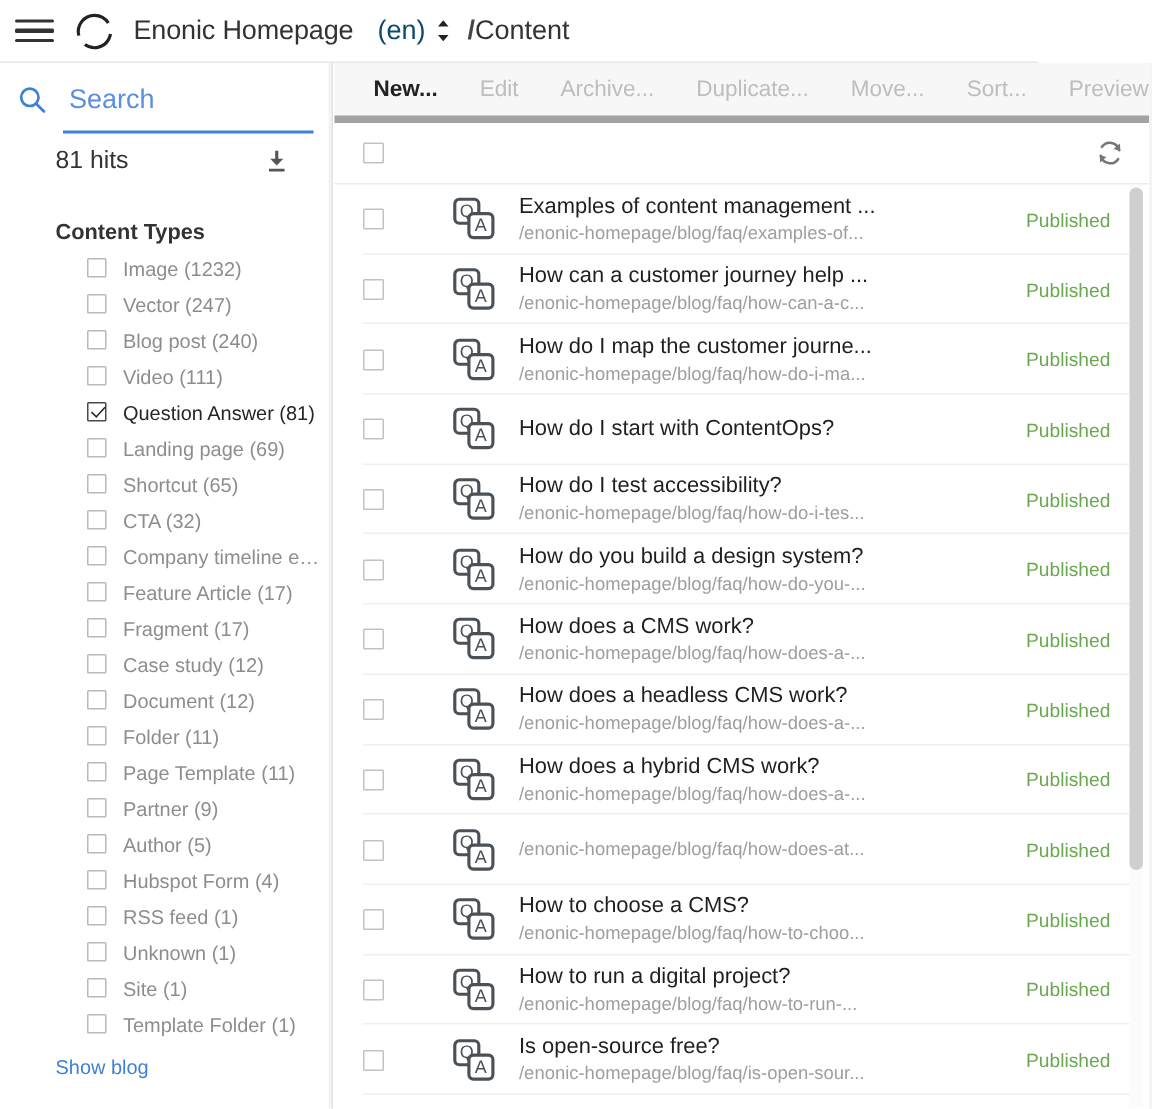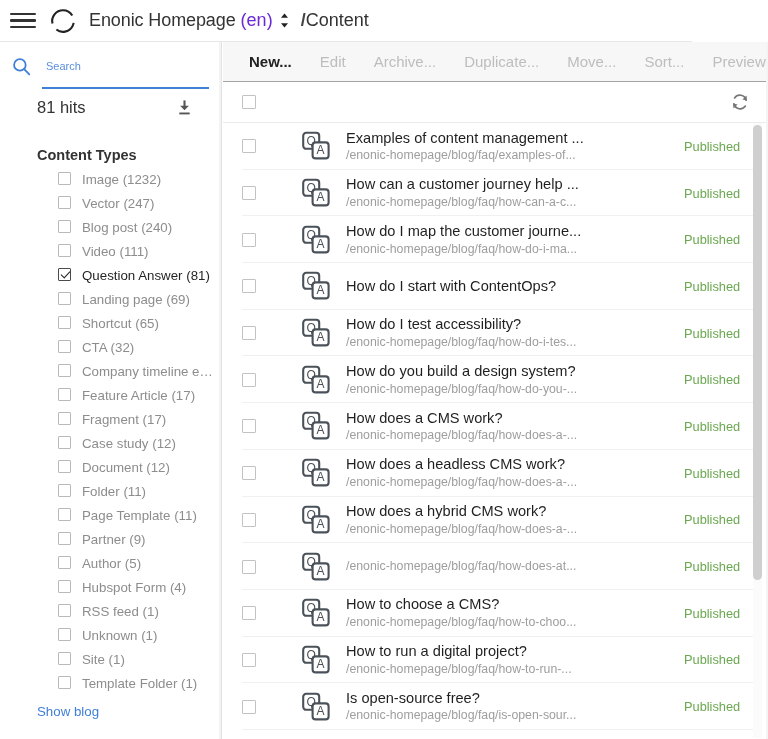--- a/index.html
+++ b/index.html
@@ -30,21 +30,21 @@
   #brand-logo {
     width: 26px; height: 26px; margin-left: 6px;
     position: relative; flex: 0 0 auto;
   }
   #brand-logo svg { display: block; }
 
   #brand-name {
     margin-left: 13px;
     font-size: 18px; color: #333; letter-spacing: -0.1px;
   }
-  #brand-lang { font-size: 18px; color: #6d28d9; margin-left: 5px; }
+  #brand-lang { font-size: 18px; color: #0c4a6e; margin-left: 16px; }
   #lang-chevron {
     margin-left: 6px; display: flex; align-items: center; cursor: pointer;
   }
   #crumb-sep { margin-left: 11px; font-size: 18px; color: #444; font-weight: 600; }
   #crumb-current { font-size: 18px; color: #333; }
 
   
   #leftpanel {
     position: absolute; top: 42px; left: 0;
     width: 219px; height: 697px;
@@ -61,21 +61,21 @@
   #search-row {
     display: flex; align-items: center;
     height: 42px; padding: 0 9px 0 12px;
     margin-top: 3px;
   }
   #search-icon { width: 19px; height: 19px; flex: 0 0 auto; }
   #search-input {
     flex: 1 1 auto;
     border: none; outline: none;
     font-family: "Liberation Sans", sans-serif;
-    font-size: 11px;
+    font-size: 18px;
     color: #3f7fd8;
     background: transparent;
     margin-left: 15px;
     padding: 0;
   }
   #search-input::placeholder { color: #5b8fdd; opacity: 1; }
   #search-underline {
     margin: 0 10px 0 42px;
     height: 1.5px; background: #3f7fd8;
   }
@@ -138,21 +138,21 @@
   
   #main {
     position: absolute; top: 42px; left: 223px;
     width: 545px; height: 697px;
     background: #ffffff;
   }
 
   #toolbar {
     height: 40px;
     background: #f7f7f7;
-    border-bottom: 1px solid #a3a3a3;
+    border-bottom: 5px solid #a3a3a3;
     display: flex; align-items: center;
     padding-left: 12px;
   }
   .tb-btn {
     font-size: 15px;
     color: #bdbdbd;
     padding: 0 14px;
     white-space: nowrap;
     cursor: default;
   }

